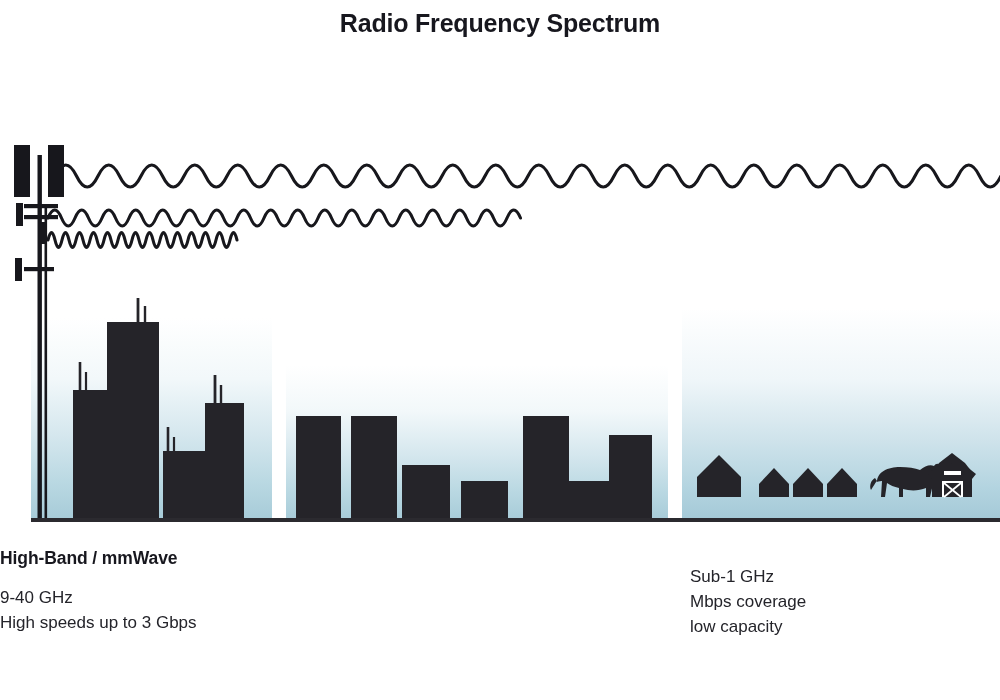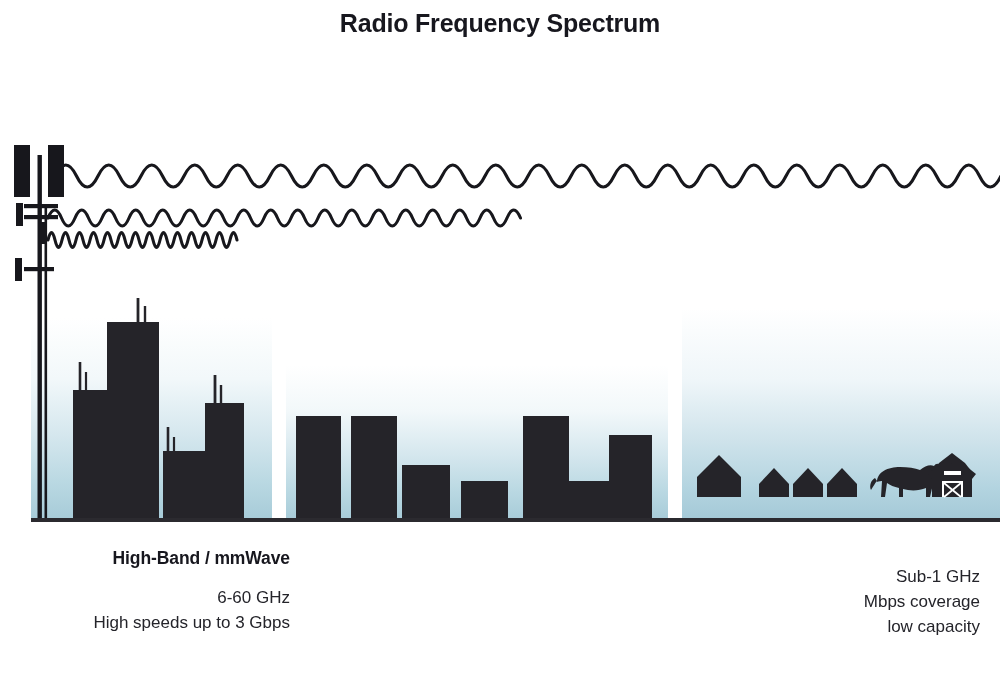--- a/index.html
+++ b/index.html
@@ -29,21 +29,21 @@
 
   #scene {
     position: absolute;
     top: 0; left: 0;
     width: 1000px; height: 700px;
   }
 
   
   .band-caption {
     position: absolute;
-    text-align: right;
+    text-align: left;
   }
   .band-name {
     font-size: 17.5px;
     font-weight: bold;
     color: #17171e;
     letter-spacing: -0.1px;
     white-space: nowrap;
   }
   .band-lines {
     margin-top: 16px;
@@ -195,21 +195,21 @@
       <line x1="961" y1="483" x2="944" y2="497" stroke="#ffffff" stroke-width="1.8"></line>
     </g>
   </g>
 
   <rect x="31" y="518" width="969" height="4" fill="#2b2a2f"></rect>
 </svg>
 
 <div class="band-caption" id="caption-high">
   <div class="band-name">High-Band / mmWave</div>
   <div class="band-lines">
-    <div>6-60 GHz</div>
+    <div>9-40 GHz</div>
     <div>High speeds up to 3 Gbps</div>
   </div>
 </div>
 
 <div class="band-caption" id="caption-mid">
 </div>
 
 <div class="band-caption" id="caption-low">
   <div class="band-lines">
     <div>Sub-1 GHz</div>

